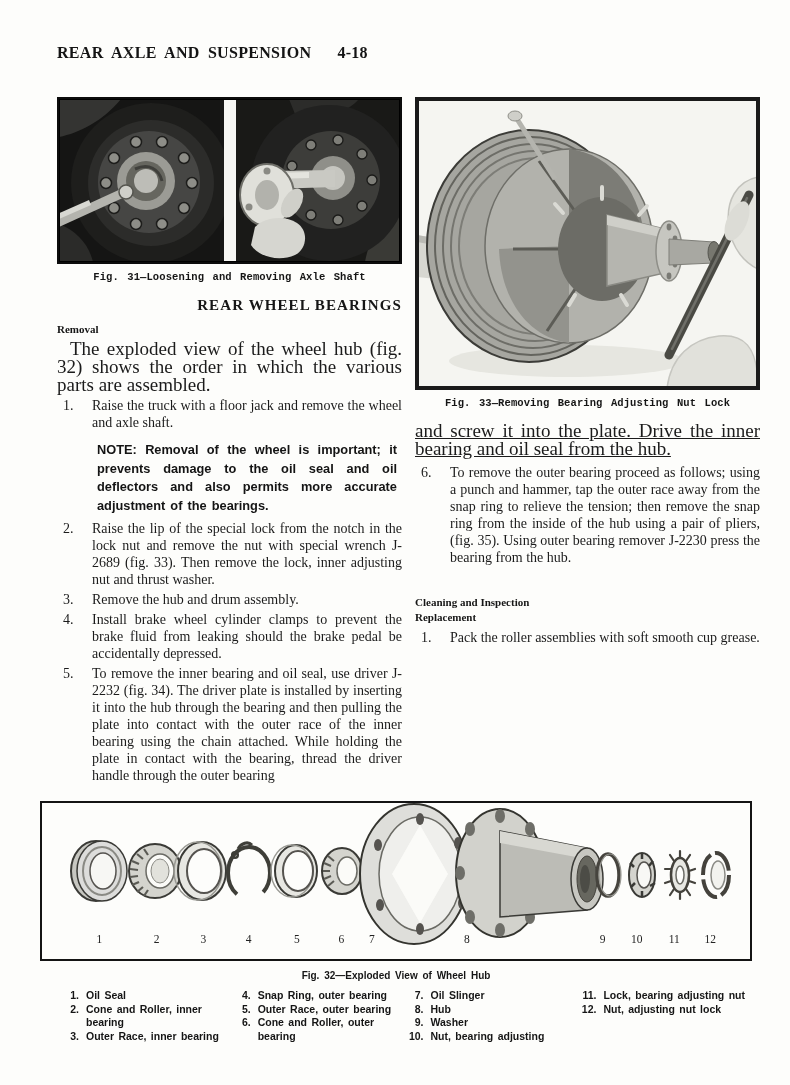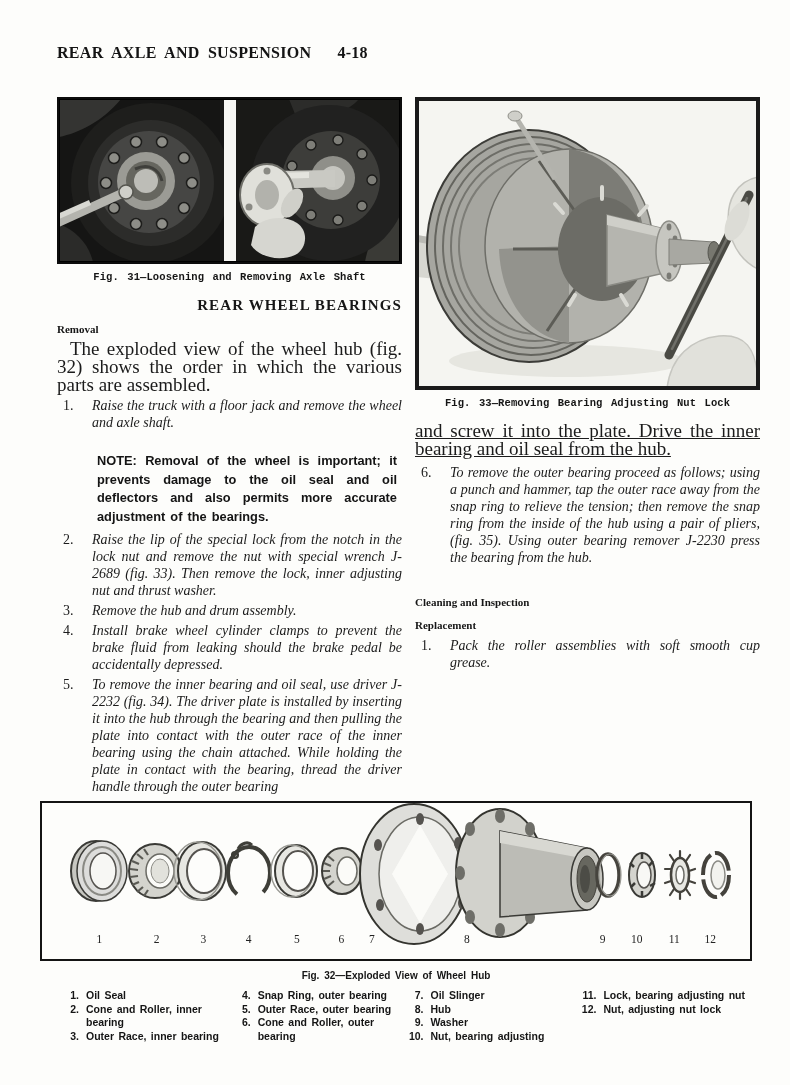--- a/index.html
+++ b/index.html
@@ -30,23 +30,23 @@
     font-size:15px;font-weight:700;letter-spacing:1.1px;
     margin:14px 0 0 0;color:#161616;text-align:right;
   }
   h3.sub{font-size:11px;font-weight:700;margin:9px 0 0 0;color:#161616;}
   p.body{
     font-size:19px;line-height:18px;text-align:justify;margin:5px 0 0 0;
   }
   p.body.fl-ind{text-indent:13px;}
   .li{display:flex;margin-top:3px;font-size:14px;line-height:17px;}
   .li .num{flex:none;width:35px;padding-left:6px;box-sizing:border-box;}
-  .li .t{flex:1;text-align:justify;font-style:italic;}
+  .li .t{flex:1;text-align:justify;}
   .note{
-    margin:21px 0 5px 40px;width:300px;
+    margin:10px 0 5px 40px;width:300px;
     font-family:"Liberation Sans", sans-serif;font-weight:700;
     font-size:12.8px;line-height:18.5px;word-spacing:1.5px;color:#141414;
     text-align:justify;
   }
   .cont-para{margin-left:33px;text-decoration:underline;}
   
   .fig32{position:absolute;top:801px;left:40px;width:712px;}
   .fig32-box{
     position:relative;border:2px solid #141414;background:#fdfdfb;
     width:708px;height:156px;line-height:0;
@@ -255,21 +255,21 @@
 
       <p class="body cont-para" style="margin-top:13px;">and screw it into the plate. Drive the inner bearing and oil seal from the hub.</p>
 
       <div class="li" style="margin-top:6px;">
         <span class="num">6.</span>
         <div class="t">To remove the outer bearing proceed as follows; using a punch and hammer, tap the outer race away from the snap ring to relieve the tension; then remove the snap ring from the inside of the hub using a pair of pliers, (fig. 35). Using outer bearing remover J-2230 press the bearing from the hub.</div>
       </div>
 
       <h3 class="sub" style="margin-top:30px;">Cleaning and Inspection</h3>
 
-      <h3 class="sub" style="margin-top:11px;">Replacement</h3>
+      <h3 class="sub" style="margin-top:3px;">Replacement</h3>
       <div class="li" style="margin-top:6px;">
         <span class="num">1.</span>
         <div class="t">Pack the roller assemblies with soft smooth cup grease.</div>
       </div>
     </div>
   </div>
 
   <div class="fig32">
     <div class="fig32-box">
       <svg width="708" height="156" viewBox="0 0 708 156" xmlns="http://www.w3.org/2000/svg">

